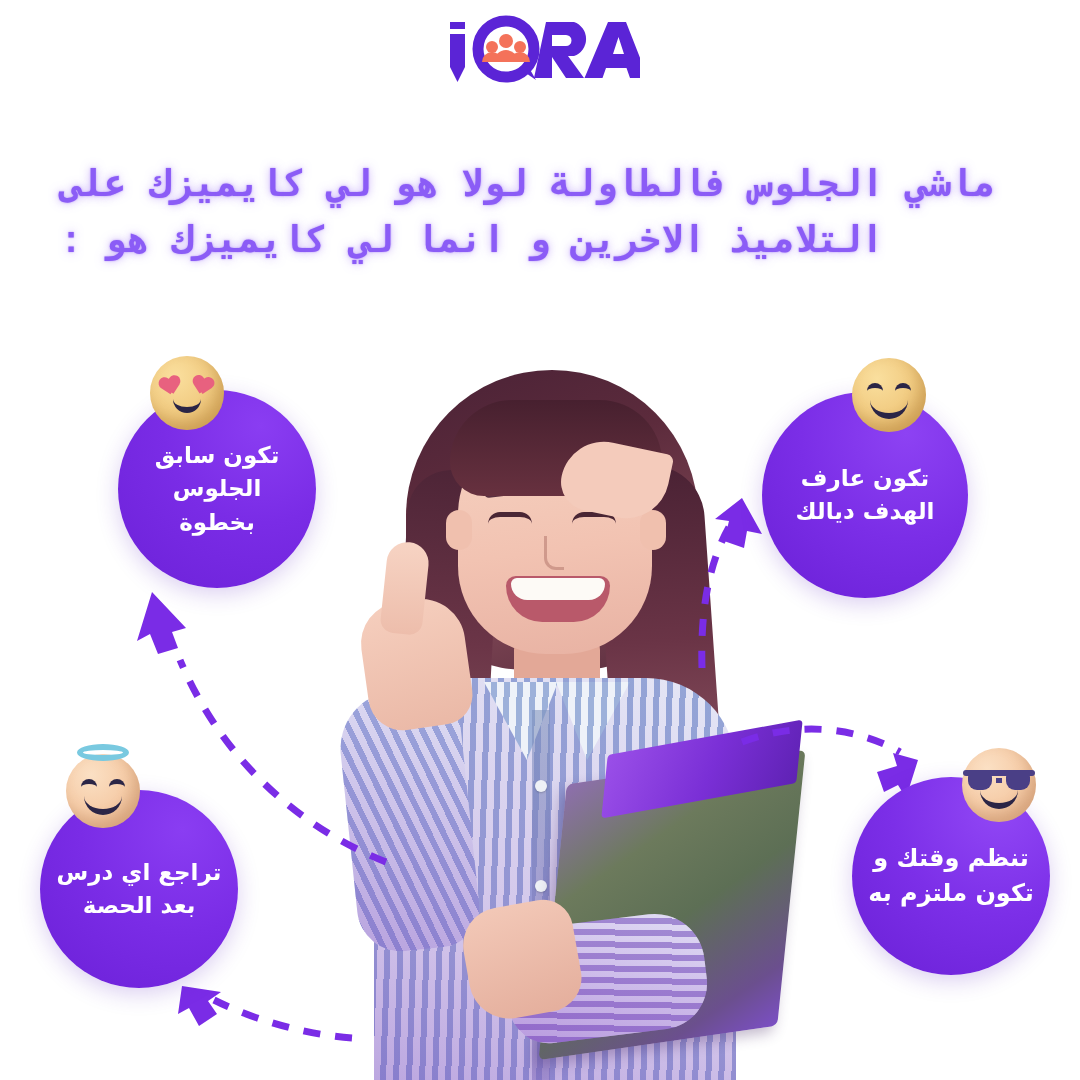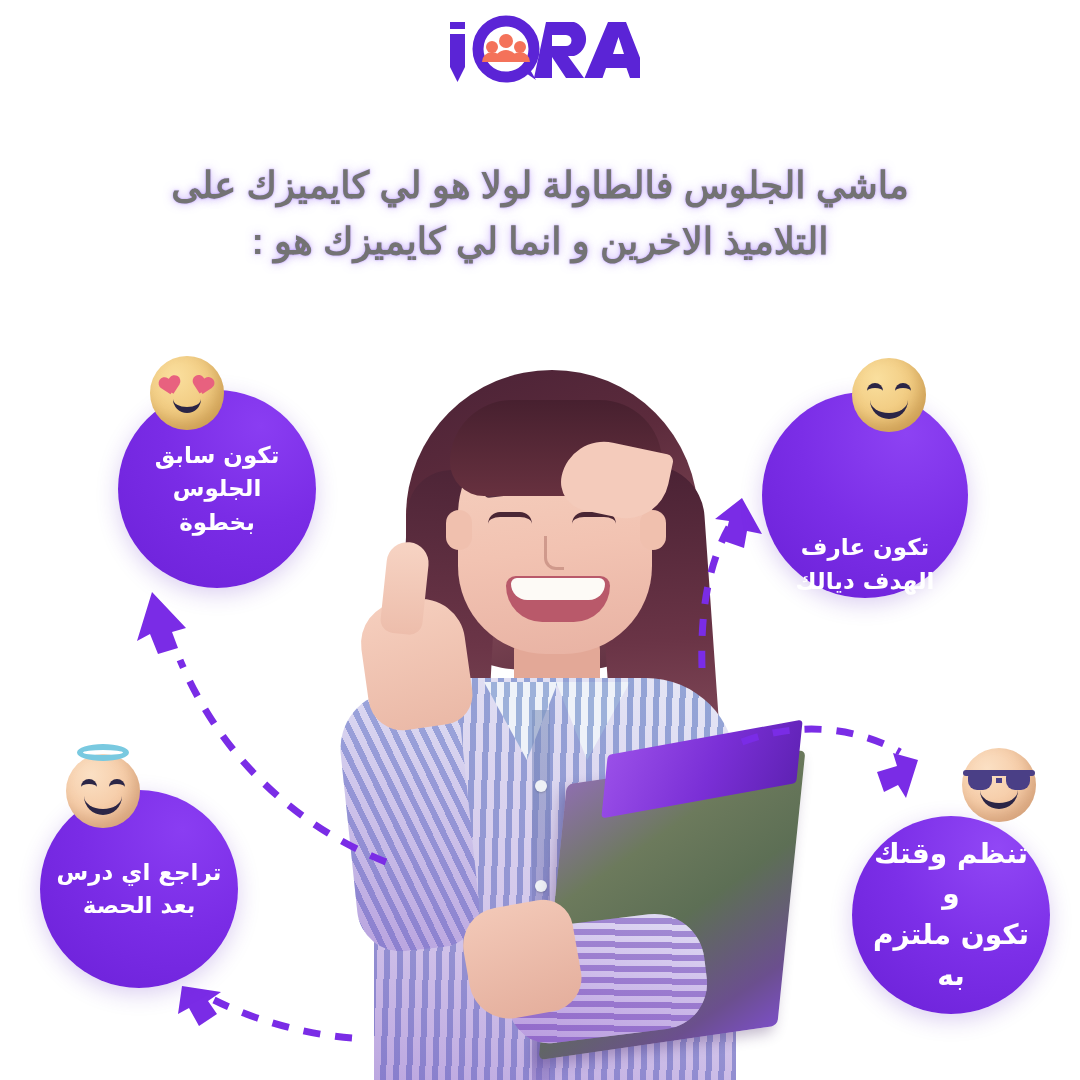--- a/index.html
+++ b/index.html
@@ -15,27 +15,27 @@
   .logo-wrap{
     position:absolute; top:14px; left:0; width:1080px;
     display:flex; justify-content:center; align-items:center;
   }
   .logo{ display:flex; align-items:flex-end; height:72px; }
   .logo svg{ display:block; }
 
   
   .headline{
     position:absolute; top:158px; left:60px; width:960px;
-    text-align:center;
+    text-align:left;
     direction:rtl;
-    font-family:Liberation Sans, sans-serif;
+    font-family:Liberation Mono, monospace;
     font-weight:bold;
     font-size:37px;
     line-height:1.52;
-    color:#737373;
+    color:#8b5cf6;
     letter-spacing:0px;
     text-shadow:0 0 10px rgba(155,110,245,.55), 0 0 2px rgba(176,140,250,.85);
     white-space:pre-line;
   }
 
   
   .person{
     position:absolute;
     left:318px; top:360px;
     width:460px; height:720px;
@@ -222,31 +222,30 @@
 
   #bubble-tl{
     left:118px; top:390px; width:198px; height:198px;
     background:radial-gradient(circle at 72% 18%, #8a3df2 0%, #7a2ce6 45%, #6c21d8 100%);
     font-size:23px;
   }
   #bubble-tr{
     left:762px; top:392px; width:206px; height:206px;
     background:radial-gradient(circle at 70% 20%, #8d42f3 0%, #7b2ee7 48%, #6a20d6 100%);
     font-size:23px;
-    align-items:flex-end;
   }
   #bubble-bl{
     left:40px; top:790px; width:198px; height:198px;
     background:radial-gradient(circle at 72% 20%, #8a3df2 0%, #7a2ce6 48%, #6b20d7 100%);
     font-size:23px;
   }
   #bubble-br{
-    left:852px; top:816px; width:198px; height:198px;
+    left:852px; top:777px; width:198px; height:198px;
     background:radial-gradient(circle at 74% 16%, #9147f5 0%, #7c2fe8 48%, #6a20d6 100%);
-    font-size:28px;
+    font-size:24px;
     justify-content:center;
   }
 
   
   .emoji{
     position:absolute;
     width:74px; height:74px;
     border-radius:50%;
     z-index:5;
   }

